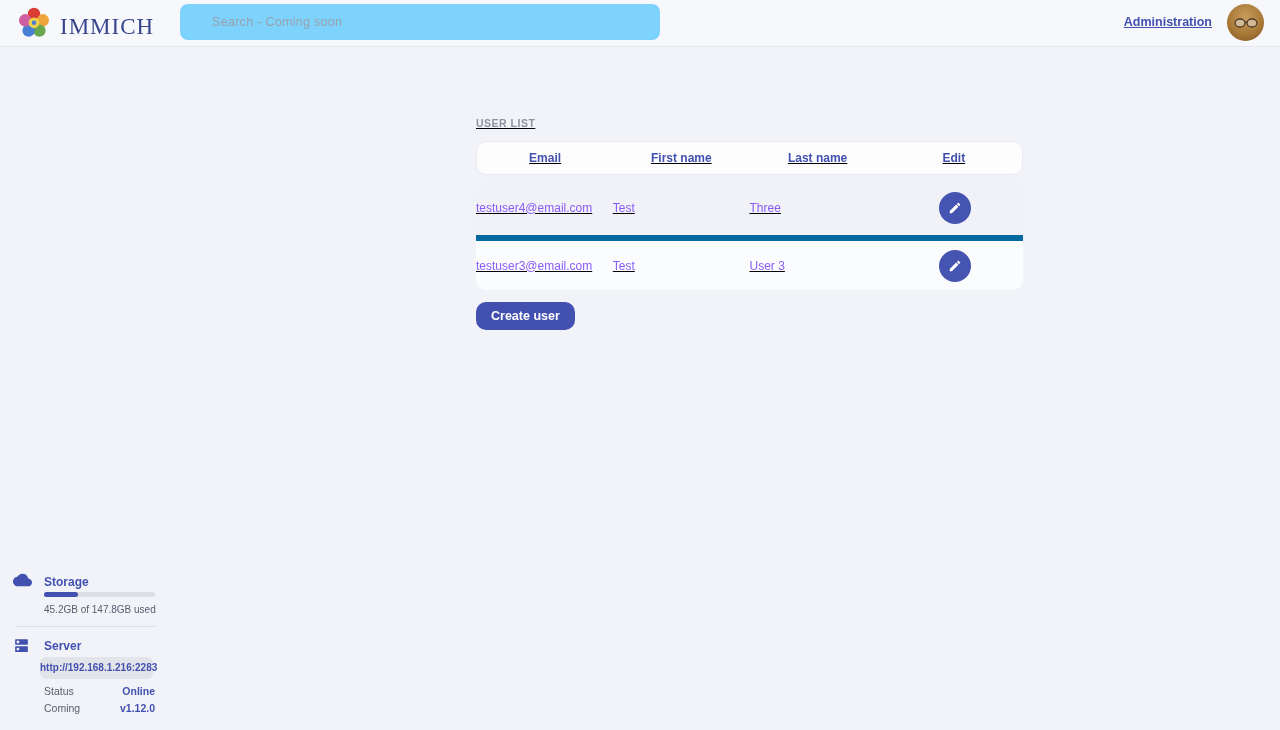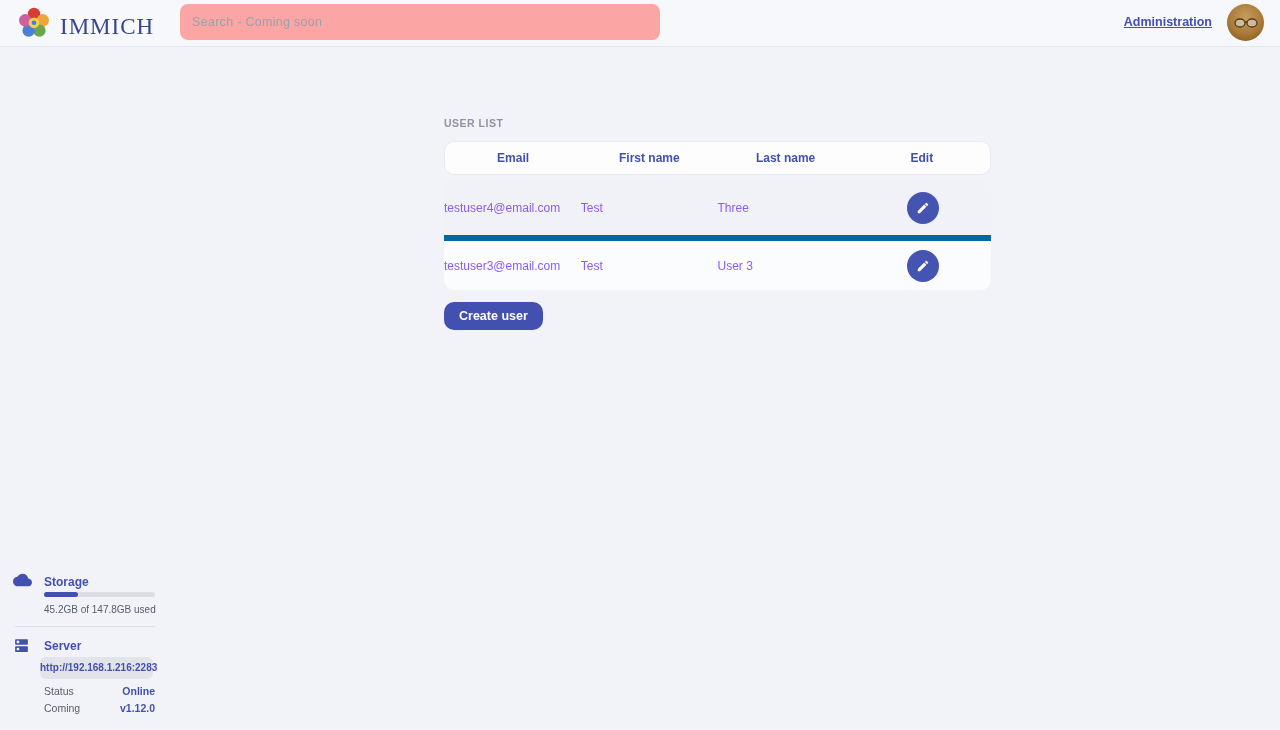--- a/index.html
+++ b/index.html
@@ -7,21 +7,21 @@
   body { font-family:"Liberation Sans", sans-serif; }
 
   .page { position:relative; width:1280px; height:730px; background:#f2f3f9; overflow:hidden; }
 
   
   .header { position:absolute; left:0; top:0; width:1280px; height:47px;
             background:#f7f8fc; border-bottom:1px solid #e6e8f1; }
   .brand { position:absolute; left:17px; top:6px; display:flex; align-items:flex-end; gap:9px; }
   .brand-name { font-family:"Liberation Serif", serif; font-size:23px; color:#37458c; letter-spacing:1px; }
   .search-input { position:absolute; left:180px; top:4px; width:480px; height:36px;
-            background:#fca5a5; border:none; border-radius:8px; padding:0 12px;
+            background:#7dd3fc; border:none; border-radius:8px; padding:0 32px;
             font-size:12.5px; color:#555; font-family:"Liberation Sans", sans-serif; outline:none; }
   .search-input::placeholder { color:#9aa0ad; letter-spacing:0.3px; }
   .admin-link { position:absolute; right:68px; top:15px; font-size:12.5px; font-weight:700;
             color:#4250af; text-decoration:underline; cursor:pointer; }
   .avatar { position:absolute; right:16px; top:4px; width:37px; height:37px; border-radius:50%;
             background:radial-gradient(circle at 50% 35%, #c89c5c 0%, #a97a38 55%, #7c531f 100%);
             cursor:pointer; display:flex; align-items:center; justify-content:center; overflow:hidden; }
 
   
   .nav-item { position:absolute; left:0; top:68px; width:155px; height:36px;
@@ -42,21 +42,21 @@
   .kv { position:absolute; left:44px; width:111px; display:flex; justify-content:space-between;
             font-size:10.5px; }
   .kv-label { color:#585d6d; }
   .kv-value { color:#4250af; font-weight:700; }
 
   
   .main-titlebar { position:absolute; left:171px; top:47px; right:0; height:59px;
             border-bottom:1px solid #e6e8f0; display:flex; align-items:center; padding-left:19px; }
   .main-title { font-size:16px; font-weight:600; color:#4553ae; letter-spacing:0.2px; }
 
-  .content { position:absolute; left:444px; top:118px; width:547px; }
+  .content { position:absolute; left:476px; top:118px; width:547px;text-decoration:underline; }
   .section-label { font-size:10.5px; font-weight:600; color:#8e93a2; letter-spacing:0.5px; line-height:11px; }
   .table-head { margin-top:12px; width:547px; height:34px; background:#fdfdfe;
             border:1px solid #e9eaf1; border-radius:10px; display:grid;
             grid-template-columns:repeat(4,1fr); align-items:center; }
   .head-cell { text-align:center; font-size:12px; font-weight:600; color:#4250af; }
   .table-body { margin-top:5px; width:547px; border-radius:10px; overflow:hidden; }
   .table-row { height:55px; display:grid; grid-template-columns:repeat(4,1fr); align-items:center; }
   .table-row:nth-child(odd) { background:#f1f2f7; }
   .table-row:nth-child(even) { background:#fbfcfe; }
   .table-row + .table-row { border-top:6px solid #0369a1; }

